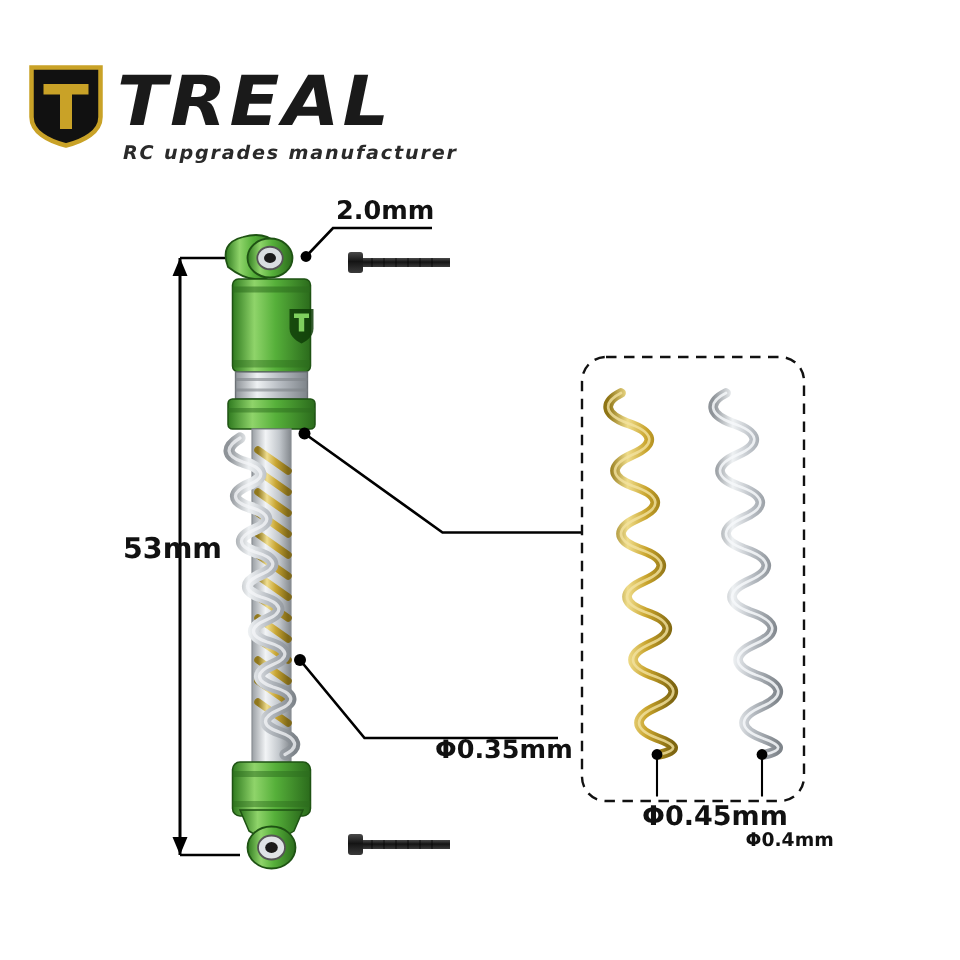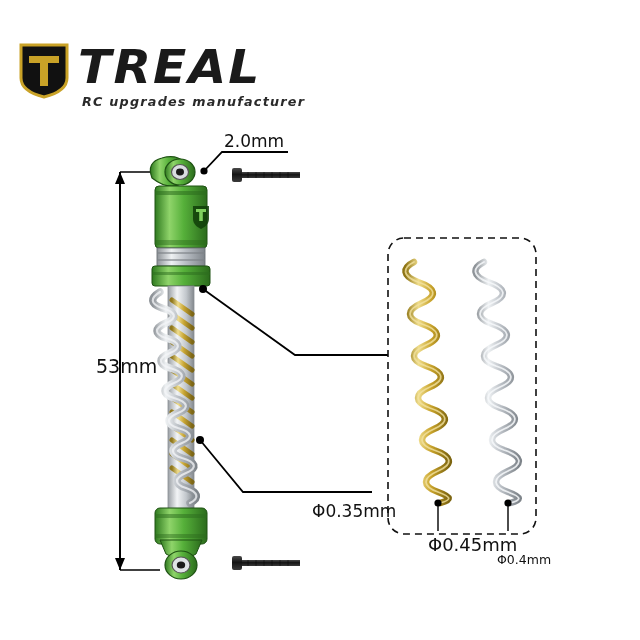--- a/index.html
+++ b/index.html
@@ -54,27 +54,27 @@
     letter-spacing: 1.2px;
     color: #2a2a2a;
     font-style: italic;
     transform: scaleX(1.02);
     transform-origin: left center;
   }
 
   
   .lbl {
     font-family: "DejaVu Sans", sans-serif;
-    font-weight: normal;
+    font-weight: bold;
     color: #111111;
     white-space: nowrap;
   }
   #label-2mm   { left: 224px; top: 131px; font-size: 17px; }
-  #label-53mm  { left: 96px;  top: 355px; font-size: 19px; }
-  #label-035   { left: 290px; top: 501px; font-size: 17px; margin-left: 22px; }
+  #label-53mm  { left: 82px;  top: 355px; font-size: 19px; }
+  #label-035   { left: 290px; top: 490px; font-size: 17px; }
   #label-045   { left: 428px; top: 534px; font-size: 18px; }
   #label-04    { left: 497px; top: 552px; font-size: 12.5px; }
 
   svg { display: block; }
 </style>
 </head>
 <body>
 
 <div id="stage">
 

